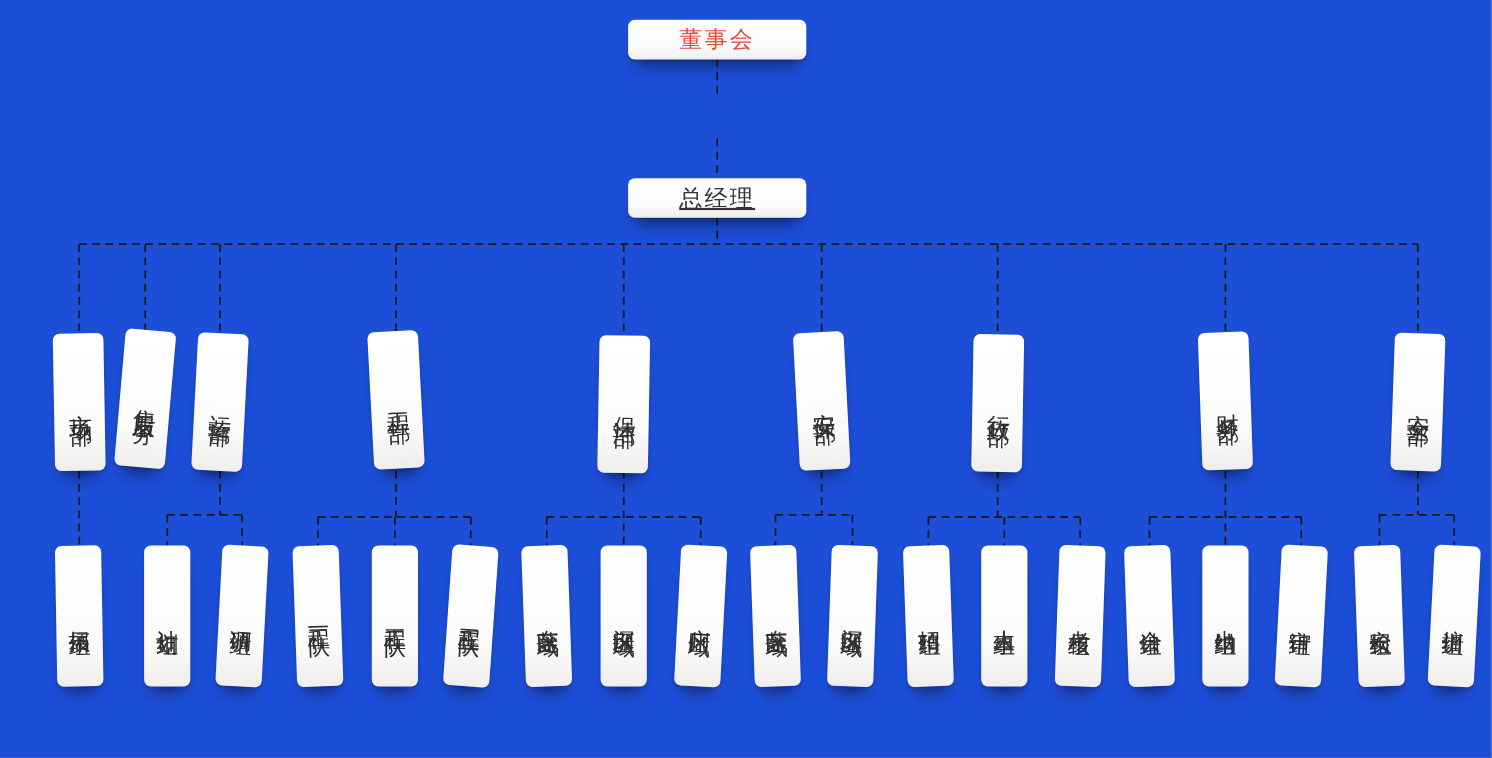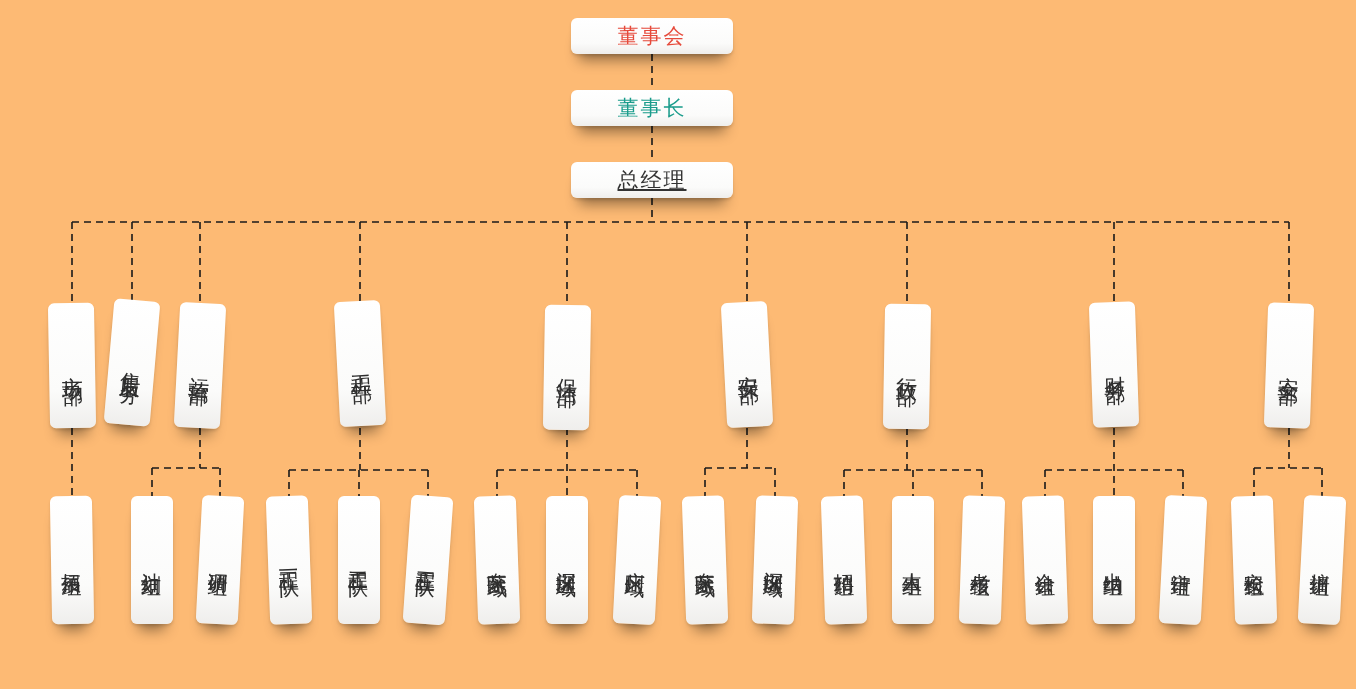--- a/index.html
+++ b/index.html
@@ -1,20 +1,20 @@
 <!DOCTYPE html>
 <html><head>
 <meta charset="utf-8">
 <title>Organization Chart</title>
 <style>
   html,body { margin:0; padding:0; }
   .canvas {
     position:relative;
     width:1356px; height:689px;
-    background:#fdba74;
+    background:#1d4ed8;
     overflow:hidden;
     font-family:"Liberation Sans", sans-serif;
   }
   .lines { position:absolute; left:0; top:0; pointer-events:none; }
   .node {
     position:absolute;
     background:linear-gradient(180deg,#ffffff 0%,#fbfbfa 70%,#efeeec 100%);
     border-radius:6px;
     display:flex; align-items:center; justify-content:center;
     box-shadow:0 2px 3px rgba(0,0,0,0.12), 0 14px 14px -8px rgba(0,0,0,0.42);
@@ -49,23 +49,20 @@
       M360 428 V470 M289 470 H428 M289 470 V496 M359 470 V496 M428 470 V496
       M567 428 V496 M497 470 H637 M497 470 V496 M637 470 V496
       M747 428 V468 M705 468 H775 M705 468 V496 M775 468 V496
       M907 428 V470 M844 470 H982 M844 470 V496 M913 470 V496 M982 470 V496
       M1114 428 V496 M1045 470 H1183 M1045 470 V496 M1183 470 V496
       M1289 428 V468 M1254 468 H1322 M1254 468 V496 M1322 468 V496"></path>
   </svg>
 
   <div class="node hnode" style="left:571px;top:18px">
     <span class="htext" style="color: rgb(230, 74, 59);">董事会</span>
-  </div>
-  <div class="node hnode" style="left:571px;top:90px">
-    <span class="htext" style="color: rgb(27, 156, 140);">董事长</span>
   </div>
   <div class="node hnode" style="left:571px;top:162px">
     <span class="htext" style="color: rgb(51, 51, 51); text-decoration: underline;">总经理</span>
   </div>
 
   <div class="node vnode" style="left:49px;top:303px;transform:rotate(-1deg)">
       <span class="vtext">市场部</span>
     </div>
   <div class="node vnode" style="left:109px;top:300px;transform:rotate(5deg)">
       <span class="vtext">售后服务</span>

